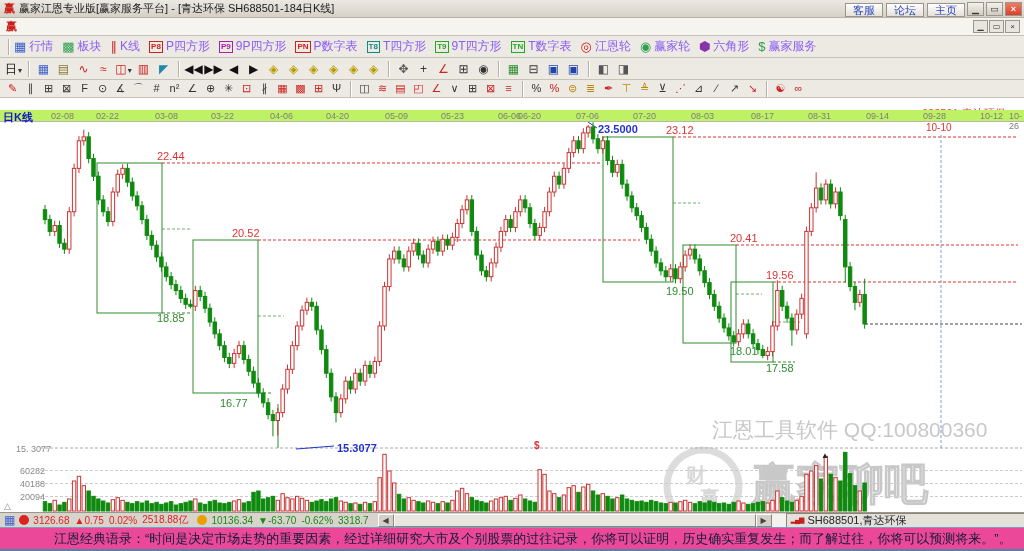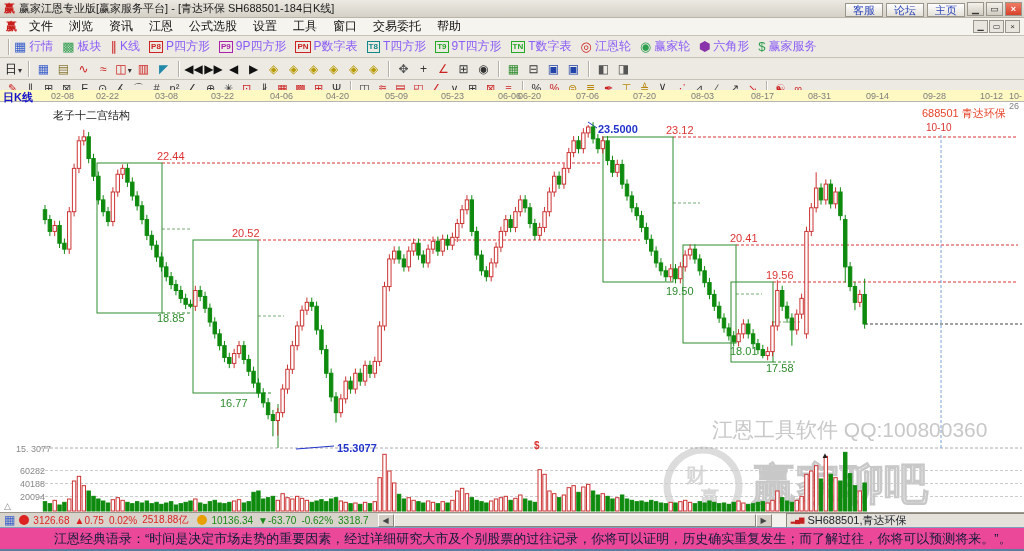--- a/index.html
+++ b/index.html
@@ -31,21 +31,21 @@
   .tb-item .ic { font-size:13px; margin-right:3px; line-height:16px; }
   .tb-item .badge { font-size:8px; font-weight:bold; border:1px solid; padding:0 1px; line-height:10px; margin-right:3px; }
   .tb-item .hexa { width:11px; height:11px; margin-right:3px; clip-path:polygon(50% 0,95% 25%,95% 75%,50% 100%,5% 75%,5% 25%); }
   .tb-item .lbl { font-size:12px; color:#8b5cf6; }
   .tbtn { width:19px; height:18px; text-align:center; font-size:12px; line-height:18px; margin-right:1px; cursor:default; }
   .tbtn.small { width:17px; height:15px; font-size:11px; line-height:15px; }
   .sep { width:2px; height:16px; border-left:1px solid #b4b0a6; border-right:1px solid #fff; margin:0 4px; }
   .caret { font-size:8px; color:#333; margin-left:1px; }
 
   
-  #dateaxis { top:90px; height:12px; background:#fef9c3; border-bottom:1px solid #b5b5b5; }
+  #dateaxis { top:110px; height:12px; background:#bef264; border-bottom:1px solid #b5b5b5; }
   #period-label { position:absolute; left:3px; top:0px; font-size:11px; font-weight:bold; color:#1414cc; }
   .date-tick { position:absolute; top:1px; font-size:9px; color:#7d7d7d; }
 
   
   #scrollrow { top:512px; height:15px; background:#d8d4cb; border-top:1px solid #9a968c; display:flex; align-items:center; font-size:11px; }
   #scrollrow .seg { display:flex; align-items:center; white-space:nowrap; }
   .idx-dot { width:10px; height:10px; border-radius:50%; margin:0 4px; }
   .grid-ic { color:#3a5fcd; font-size:12px; margin-left:4px; }
   .idx-val { margin-right:5px; font-size:10px; }
   #scrollbar { display:flex; align-items:center; height:15px; margin-left:4px; }
@@ -644,32 +644,20 @@
   <span class="app-icon">赢</span>
   <span id="title-text">赢家江恩专业版[赢家服务平台] - [青达环保  SH688501-184日K线]</span>
   <span id="title-links"><span class="tb-link">客服</span><span class="tb-link">论坛</span><span class="tb-link">主页</span></span>
   <span class="winbtn">▁</span>
   <span class="winbtn">▭</span>
   <span class="winbtn close">×</span>
 </div>
 
 <div id="menubar" class="chrome">
   <span class="app-icon">赢</span>
-  <span id="menu-items" style="display:flex;">
-      <span class="menu-item">文件</span>
-      <span class="menu-item">浏览</span>
-      <span class="menu-item">资讯</span>
-      <span class="menu-item">江恩</span>
-      <span class="menu-item">公式选股</span>
-      <span class="menu-item">设置</span>
-      <span class="menu-item">工具</span>
-      <span class="menu-item">窗口</span>
-      <span class="menu-item">交易委托</span>
-      <span class="menu-item">帮助</span>
-    </span>
   <span id="mdi-btns">
       <span class="mdibtn">▁</span>
       <span class="mdibtn">▭</span>
       <span class="mdibtn">×</span>
     </span>
 </div>
 
 <div id="toolbar1" class="chrome toolbar">
     <span class="sep"></span>
     <span id="tb1-items" style="display:flex;align-items:center;">

